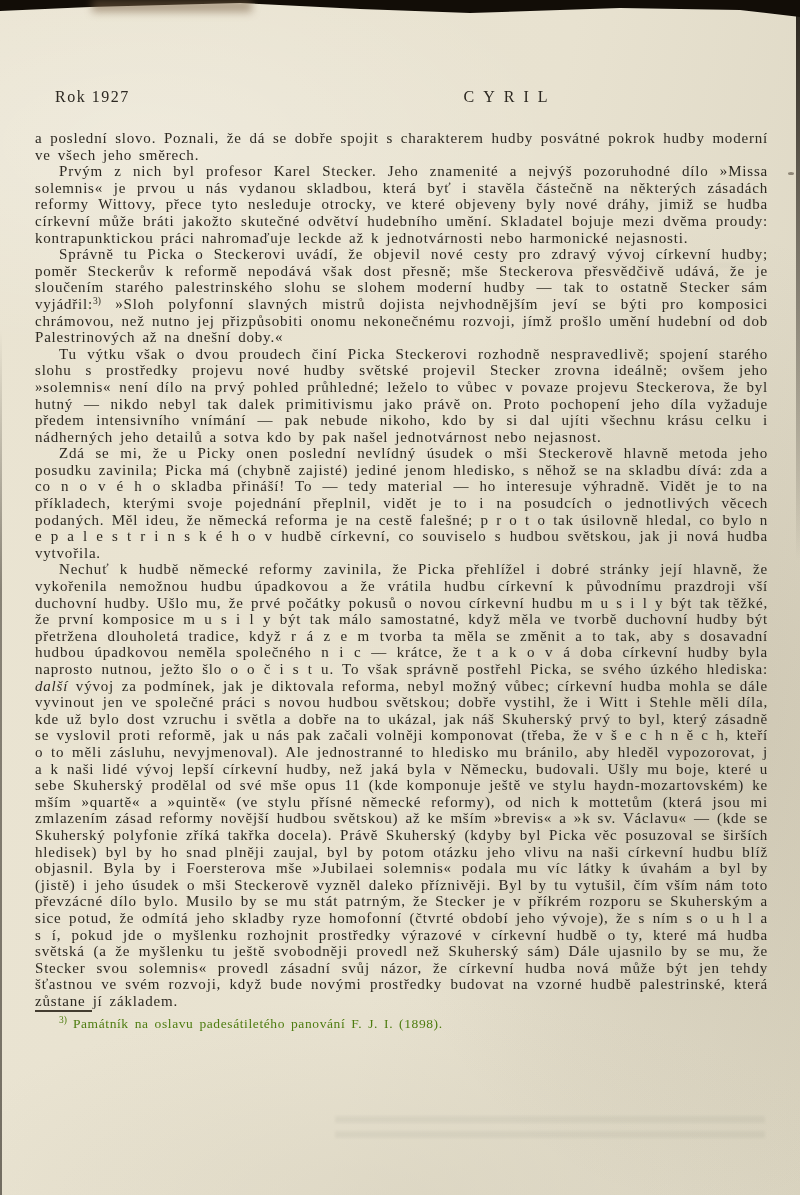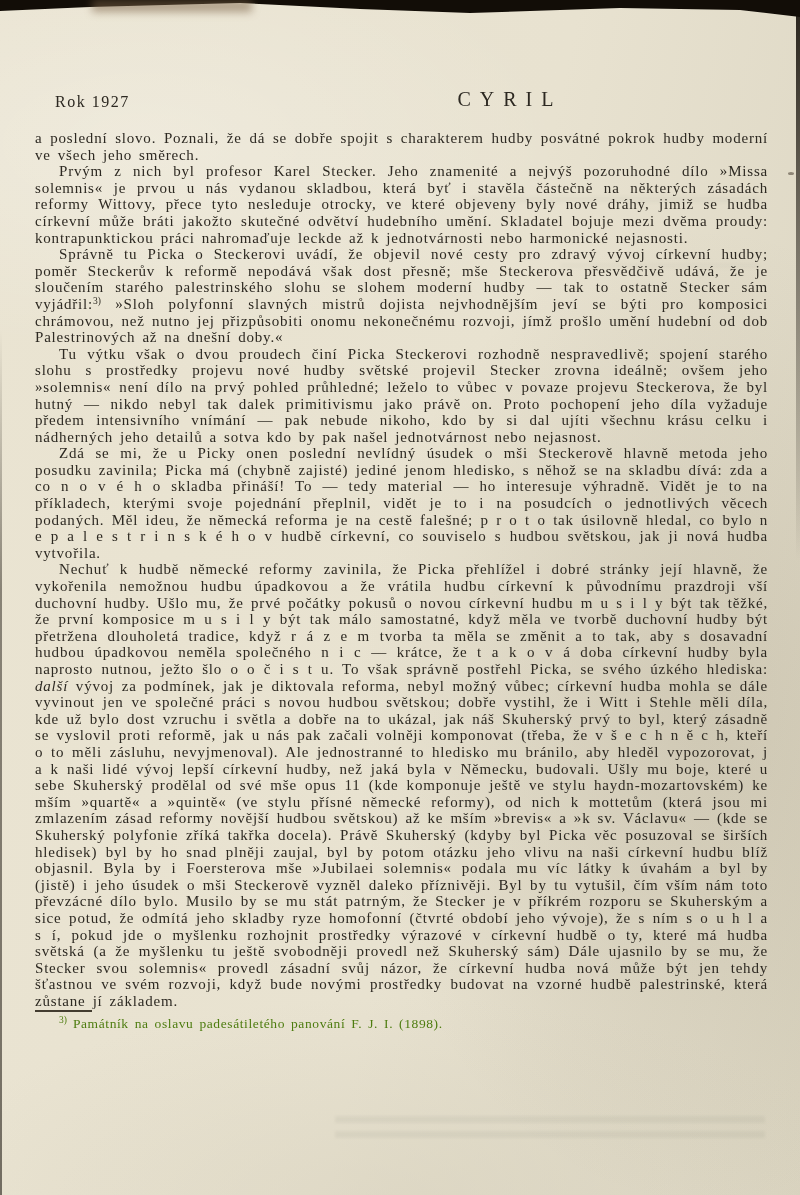--- a/index.html
+++ b/index.html
@@ -43,21 +43,21 @@
   .ghost.g2 { top: 196px;  left: 470px; width: 290px; height: 13px; opacity: .10; }
   .ghost.g3 { top: 262px;  left: 560px; width: 200px; height: 11px; opacity: .08; }
 
   
   .header {
     position: absolute; top: 88px; left: 35px; width: 730px;
     display: flex; align-items: flex-end;
     color: #2c2821; font-size: 16px;
   }
   .header .h-left  { width: 200px; padding-left: 20px; letter-spacing: 1.5px; }
-  .header .h-center{ flex: 1; text-align: center; letter-spacing: 9px; font-size: 20px; }
+  .header .h-center{ flex: 1; text-align: center; letter-spacing: 9px; font-size: 16px; }
   .header .h-right { width: 200px; text-align: right; padding-right: 45px; letter-spacing: 1.5px; }
 
   
   .content {
     position: absolute; top: 130px; left: 35px; width: 733px;
     color: #2d2922;
     font-size: 15px; line-height: 16.6px;
     text-align: justify;
     letter-spacing: 0.8px; word-spacing: 2.5px;
   }

